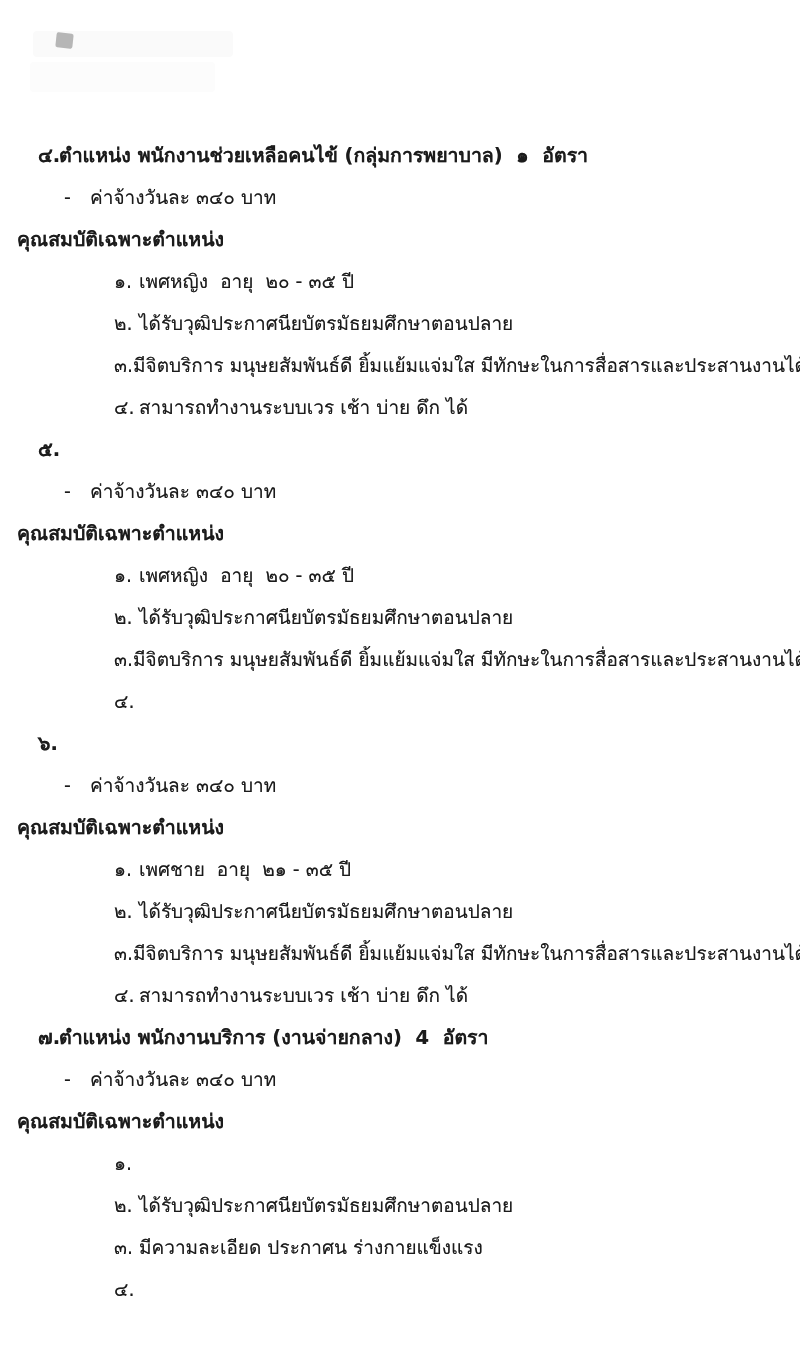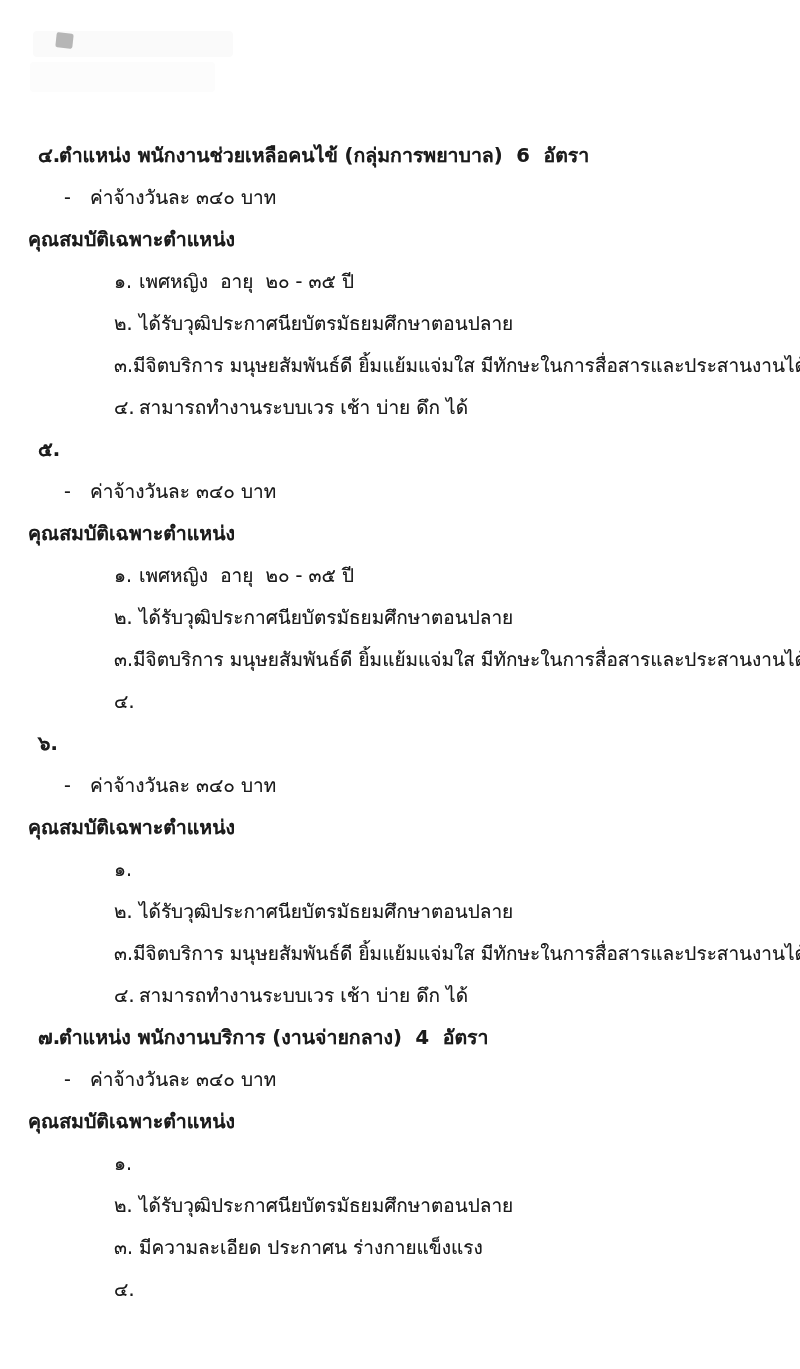--- a/index.html
+++ b/index.html
@@ -26,21 +26,21 @@
   .line {
     height: 42px;
     display: flex;
     align-items: center;
     white-space: pre;
   }
   .line.title { padding-left: 38px; font-size: 19.5px; font-weight: 700; }
   .line.title .num { display: inline-block; width: 21px; }
   .line.wage { padding-left: 64px; font-size: 19px; }
   .line.wage .dash { display: inline-block; width: 26px; }
-  .line.qhead { padding-left: 28px; font-size: 19.5px; font-weight: 700; }
+  .line.qhead { padding-left: 17px; font-size: 19.5px; font-weight: 700; }
   .line.qual { padding-left: 114px; font-size: 19px; }
   .line.qual .qnum { display: inline-block; width: 25px; }
 
   
   .ghost-a {
     position: absolute; left: 33px; top: 31px;
     width: 200px; height: 26px;
     background: #fafafa; border-radius: 4px;
   }
   .ghost-b {
@@ -63,21 +63,21 @@
 
   <div class="ghost-a"></div>
   <div class="ghost-b"></div>
   <div class="scan-mark"></div>
 
   <div class="content">
 
     <div>
       <div class="line title">
         <span class="num">๔.</span>
-        <span class="txt">ตำแหน่ง พนักงานช่วยเหลือคนไข้ (กลุ่มการพยาบาล)  6  อัตรา</span>
+        <span class="txt">ตำแหน่ง พนักงานช่วยเหลือคนไข้ (กลุ่มการพยาบาล)  ๑  อัตรา</span>
       </div>
       <div class="line wage">
         <span class="dash">-</span>
         <span class="txt">ค่าจ้างวันละ ๓๔๐ บาท</span>
       </div>
       <div class="line qhead">
         <span class="txt">คุณสมบัติเฉพาะตำแหน่ง</span>
       </div>
       <div class="line qual">
         <span class="qnum">๑.</span>
@@ -131,20 +131,21 @@
       </div>
       <div class="line wage">
         <span class="dash">-</span>
         <span class="txt">ค่าจ้างวันละ ๓๔๐ บาท</span>
       </div>
       <div class="line qhead">
         <span class="txt">คุณสมบัติเฉพาะตำแหน่ง</span>
       </div>
       <div class="line qual">
         <span class="qnum">๑.</span>
+        <span class="txt">เพศชาย  อายุ  ๒๑ - ๓๕ ปี</span>
       </div>
       <div class="line qual">
         <span class="qnum">๒.</span>
         <span class="txt">ได้รับวุฒิประกาศนียบัตรมัธยมศึกษาตอนปลาย</span>
       </div>
       <div class="line qual">
         <span class="qnum">๓.</span>
         <span class="txt">มีจิตบริการ มนุษยสัมพันธ์ดี ยิ้มแย้มแจ่มใส มีทักษะในการสื่อสารและประสานงานได้</span>
       </div>
       <div class="line qual">

